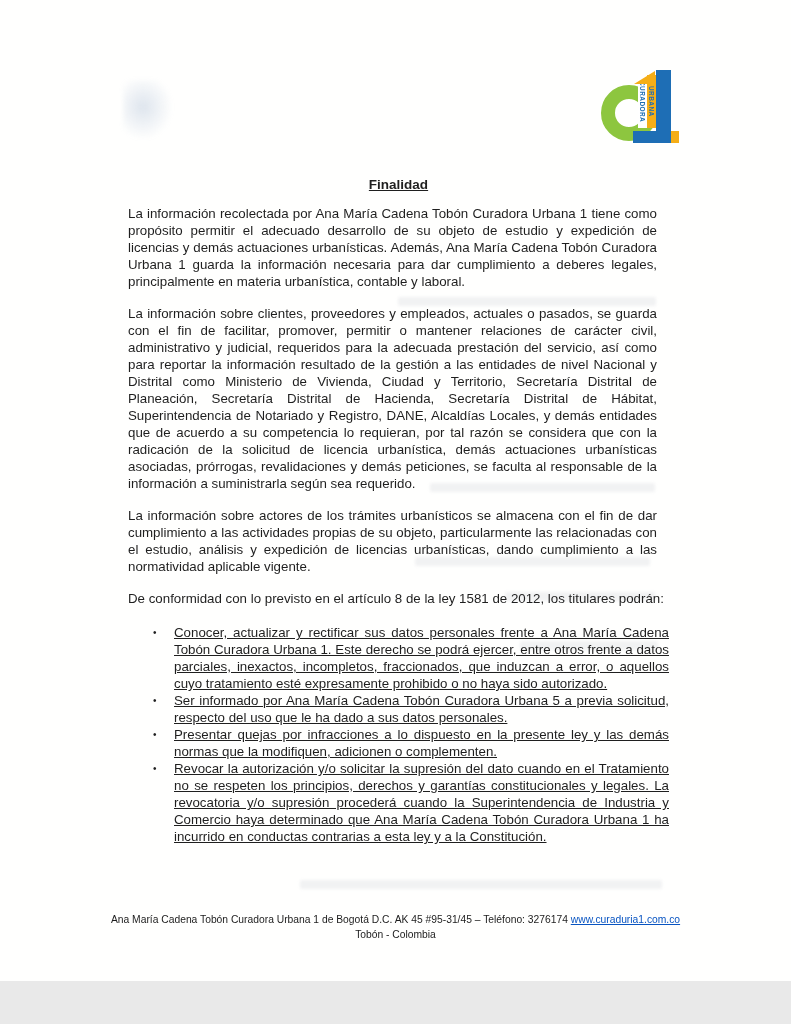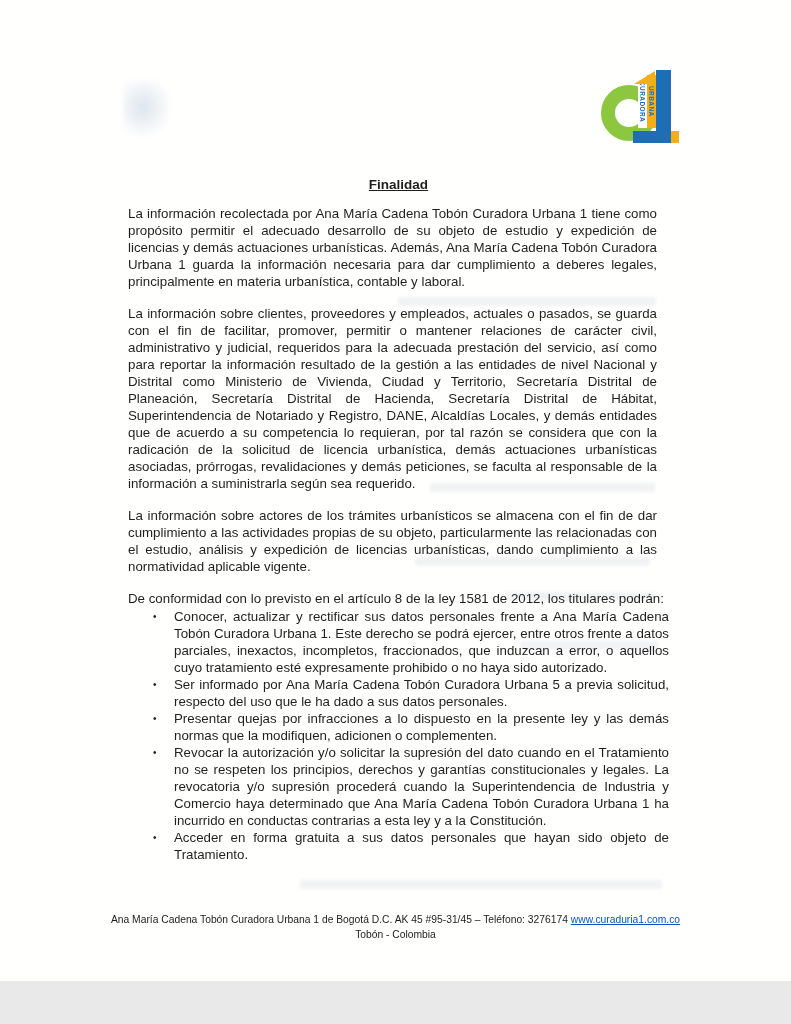--- a/index.html
+++ b/index.html
@@ -45,23 +45,23 @@
   .content {
     position:absolute; left:128px; top:176px; width:541px;
     font-size:13.3px; line-height:17px; text-align:justify;
   }
   .section-heading {
     font-size:13.5px; font-weight:bold; text-decoration:underline;
     text-align:center; margin:0 0 12px 0;
   }
   .section-heading.second { margin:2px 0 13px 0; }
   p.para { margin:0 12px 15px 0; }
-  p.intro { margin:0 0 1px 0; text-align:left; }
+  p.intro { margin:0 0 17px 0; text-align:left; }
   ul.rights { list-style:none; margin:0; padding:0; }
-  ul.rights li { position:relative; padding-left:46px; }
+  ul.rights li { position:relative; padding-left:46px;text-decoration:underline; }
   ul.rights li::before { content:"•"; position:absolute; left:25px; top:0px; font-size:10px; color:#1f1f1f; }
 
   
   .footer {
     position:absolute; left:0; top:912px; width:100%;
     text-align:center; font-size:10.3px; line-height:15px; color:#1c1c1c;
   }
   .footer a { color:#0854c1; text-decoration:underline;text-align:center; }
 </style>
 </head>
@@ -105,21 +105,20 @@
     <p class="para">La información sobre actores de los trámites urbanísticos se almacena con el fin de dar cumplimiento a las actividades propias de su objeto, particularmente las relacionadas con el estudio, análisis y expedición de licencias urbanísticas, dando cumplimiento a las normatividad aplicable vigente.</p>
 
 
     <p class="intro">De conformidad con lo previsto en el artículo 8 de la ley 1581 de 2012, los titulares podrán:</p>
 
     <ul class="rights">
       <li><span>Conocer, actualizar y rectificar sus datos personales frente a Ana María Cadena Tobón Curadora Urbana 1. Este derecho se podrá ejercer, entre otros frente a datos parciales, inexactos, incompletos, fraccionados, que induzcan a error, o aquellos cuyo tratamiento esté expresamente prohibido o no haya sido autorizado.</span></li>
       <li><span>Ser informado por Ana María Cadena Tobón Curadora Urbana 5 a previa solicitud, respecto del uso que le ha dado a sus datos personales.</span></li>
       <li><span>Presentar quejas por infracciones a lo dispuesto en la presente ley y las demás normas que la modifiquen, adicionen o complementen.</span></li>
       <li><span>Revocar la autorización y/o solicitar la supresión del dato cuando en el Tratamiento no se respeten los principios, derechos y garantías constitucionales y legales. La revocatoria y/o supresión procederá cuando la Superintendencia de Industria y Comercio haya determinado que Ana María Cadena Tobón Curadora Urbana 1 ha incurrido en conductas contrarias a esta ley y a la Constitución.</span></li>
-      <li><span>Acceder en forma gratuita a sus datos personales que hayan sido objeto de Tratamiento.</span></li>
     </ul>
 
   </div>
 
   <div class="footer">
     <div><span>Ana María Cadena Tobón Curadora Urbana 1 de Bogotá D.C.  AK 45 #95-31/45 – Teléfono: 3276174 </span><a href="#">www.curaduria1.com.co</a></div>
     <div>Tobón - Colombia</div>
   </div>
 
 </div>

